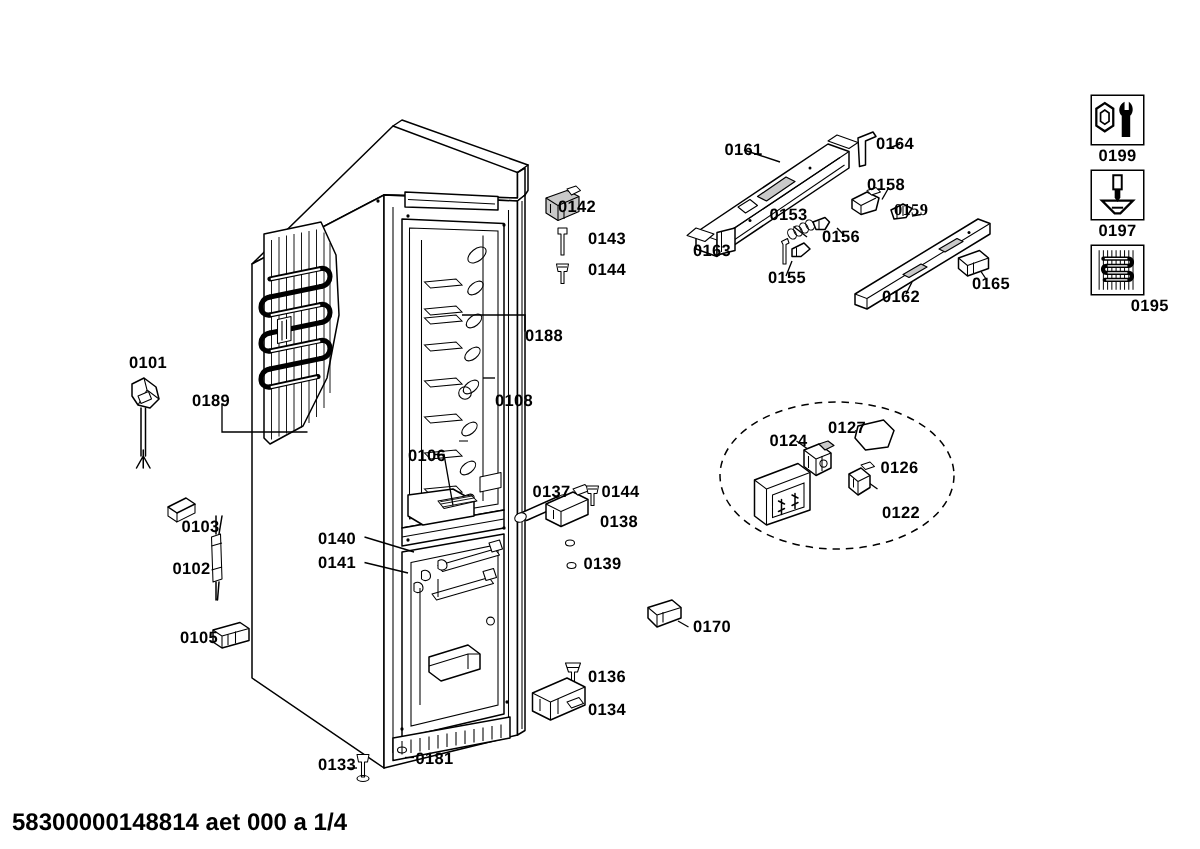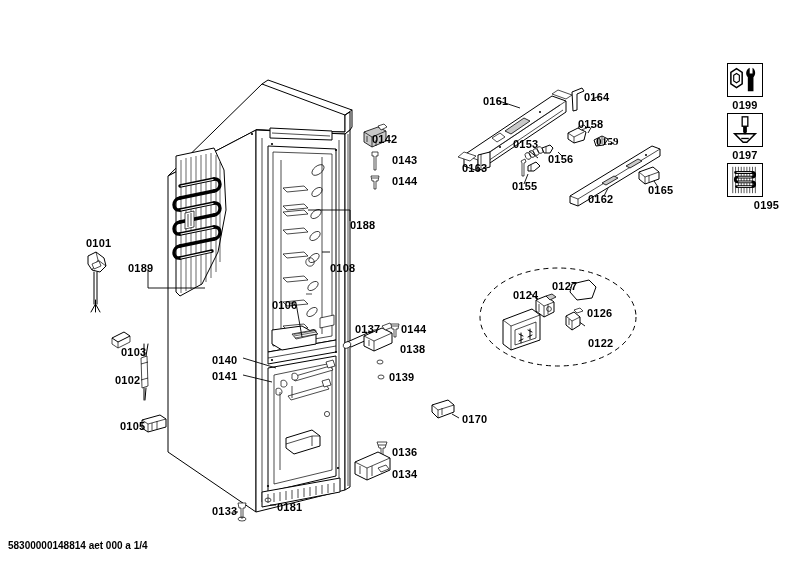--- a/index.html
+++ b/index.html
@@ -35,21 +35,21 @@
     line-height: 1;
   }
   .lbl.mid { transform: translateY(-50%); }
   .lbl.ctr { transform: translate(-50%, -50%); }
 
   #footer-text {
     position: absolute;
     left: 8px;
     top: 540px;
     font-family: "Liberation Sans", sans-serif;
-    font-size: 10px;
+    font-size: 16px;
     font-weight: bold;
     color: #000000;
     white-space: nowrap;
   }
 
   .icon-box {
     position: absolute;
     width: 36px;
     height: 34px;
     border: 1.6px solid #000;

